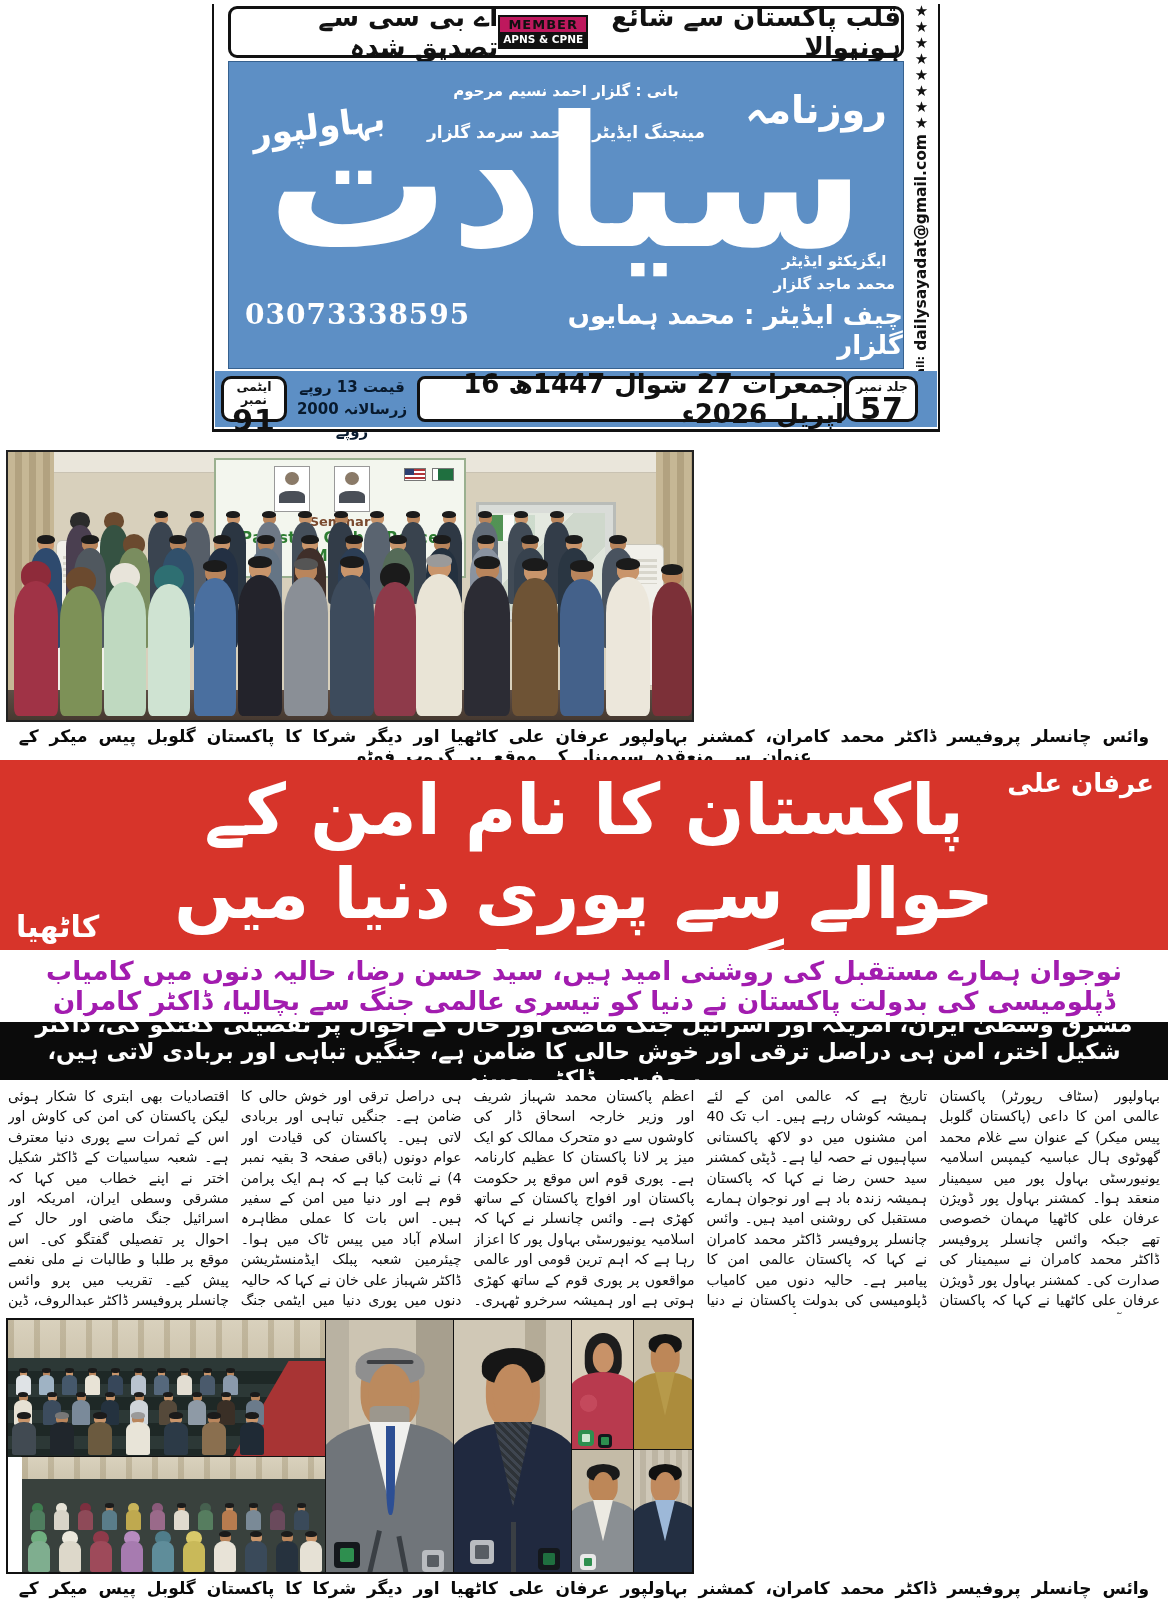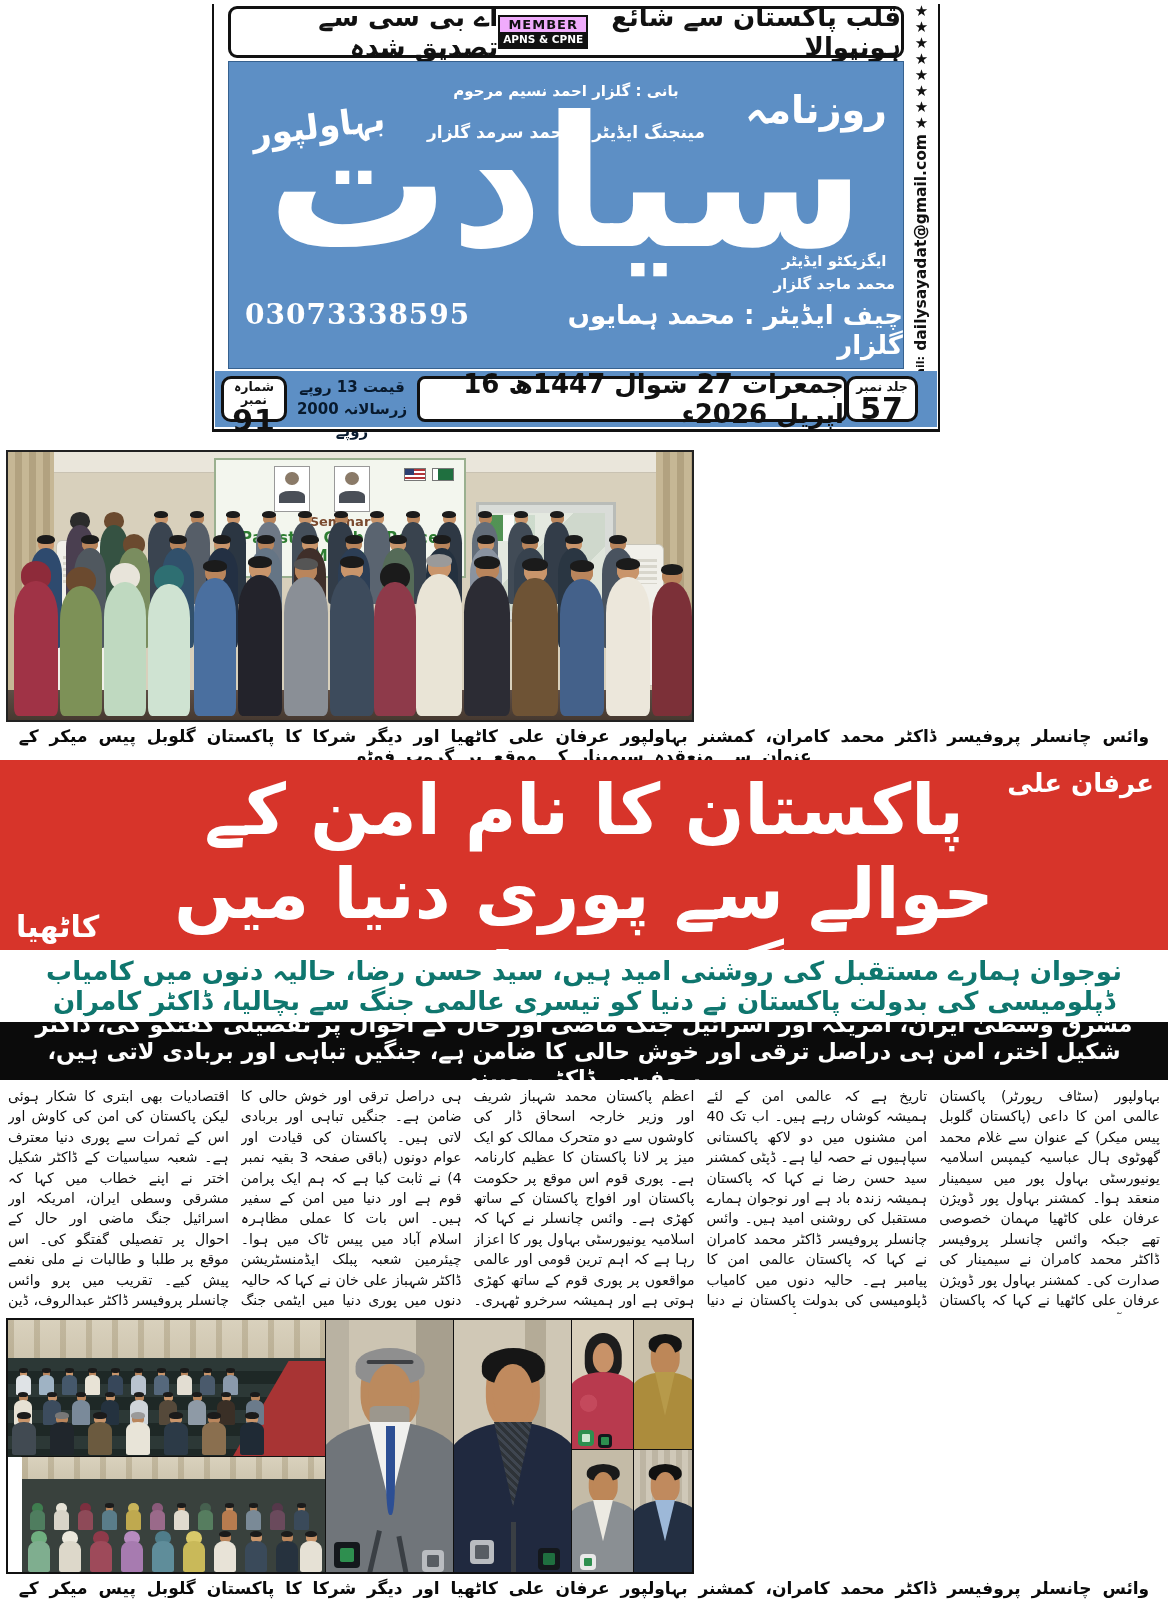--- a/index.html
+++ b/index.html
@@ -6,21 +6,21 @@
   .page{position:relative;width:1168px;height:1600px;background:#fff;overflow:hidden;
         font-family:"DejaVu Sans",sans-serif;color:#111;margin:0 auto;}
 
   
   .rule-v{position:absolute;background:#111;width:2px;}
   .rule-h{position:absolute;background:#111;height:3px;}
   .top-banner{position:absolute;left:228px;top:6px;width:676px;height:52px;border:3px solid #111;
       border-radius:9px;display:flex;align-items:center;justify-content:space-evenly;
       font-weight:bold;font-size:26px;box-sizing:border-box;background:#fff;}
   .member{border:2px solid #111;text-align:center;line-height:1;flex:none;}
-  .member .m1{background:#f0abfc;color:#111;font-size:13px;font-weight:bold;padding:1px 0;letter-spacing:1px;}
+  .member .m1{background:#be185d;color:#111;font-size:13px;font-weight:bold;padding:1px 0;letter-spacing:1px;}
   .member .m2{background:#111;color:#fff;font-size:10.5px;font-weight:bold;padding:2px 3px;}
   .blue-box{position:absolute;left:228px;top:61px;width:676px;height:308px;background:#5d8fc5;
       border:1px solid #36618f;box-sizing:border-box;color:#fff;overflow:hidden;}
   .bb-daily{position:absolute;right:16px;top:26px;font-size:38px;font-weight:bold;}
   .bb-city{position:absolute;left:22px;top:44px;font-size:34px;font-weight:bold;transform:rotate(-7deg);}
   .bb-founder{position:absolute;left:50%;transform:translateX(-50%);top:20px;font-size:15px;font-weight:bold;white-space:nowrap;}
   .bb-managing{position:absolute;left:50%;transform:translateX(-50%);top:60px;font-size:17px;font-weight:bold;white-space:nowrap;}
   .bb-title{position:absolute;left:50%;transform:translateX(-50%);top:26px;font-size:182px;font-weight:bold;line-height:1.05;}
   .bb-exec{position:absolute;right:8px;top:188px;font-size:15px;font-weight:bold;text-align:center;line-height:1.5;}
   .bb-chief{position:absolute;left:16px;bottom:8px;display:flex;gap:26px;align-items:baseline;direction:rtl;}
@@ -77,21 +77,21 @@
 
   
   .cap{position:absolute;left:0;width:1168px;direction:rtl;text-align:center;font-weight:bold;
       font-size:17px;word-spacing:5px;color:#0a0a0a;}
   .redbox{position:absolute;left:0;top:760px;width:1168px;height:190px;background:#d7342a;color:#fff;overflow:hidden;}
   .redbox .main{position:absolute;left:110px;right:110px;top:8px;direction:rtl;text-align:center;
       font-size:70px;font-weight:900;line-height:84px;}
   .redbox .kick{position:absolute;right:14px;top:8px;font-size:26px;font-weight:bold;direction:rtl;}
   .redbox .tail{position:absolute;left:16px;bottom:6px;font-size:30px;font-weight:bold;direction:rtl;}
   .subhead{position:absolute;left:8px;top:956px;width:1152px;height:62px;direction:rtl;text-align:center;
-      font-size:26px;font-weight:900;line-height:30px;color:#0f766e;}
+      font-size:26px;font-weight:900;line-height:30px;color:#a21caf;}
   .blackbar{position:absolute;left:0;top:1022px;width:1168px;height:58px;background:#0b0b0b;color:#fff;
       direction:rtl;text-align:center;font-size:22.5px;font-weight:bold;line-height:27px;
       display:flex;align-items:center;box-sizing:border-box;padding:0 10px;}
 
   
   .cols{position:absolute;left:8px;top:1086px;width:1152px;height:228px;direction:rtl;
       display:flex;gap:12px;}
   .col{flex:1;font-size:14px;line-height:20.4px;text-align:justify;color:#0d0d0d;overflow:hidden;}
 
   
@@ -158,21 +158,21 @@
       <div>محمد ماجد گلزار</div>
     </div>
     <div class="bb-chief">
       <span class="ch">چیف ایڈیٹر : محمد ہمایوں گلزار</span>
       <span class="ph">03073338595</span>
     </div>
   </div>
 
   <div class="date-strip">
     <div class="pillbox" style="left:6px;top:5px;width:66px;height:46px;">
-      <div class="lab">شمارہ نمبر</div>
+      <div class="lab">ایٹمی نمبر</div>
       <div class="num">91</div>
     </div>
     <div class="price">
       <div>قیمت 13 روپے</div>
       <div>زرسالانہ 2000 روپے</div>
     </div>
     <div class="datebox">جمعرات 27 شوال 1447ھ 16 اپریل 2026ء</div>
     <div class="pillbox" style="left:631px;top:5px;width:72px;height:46px;">
       <div class="lab">جلد نمبر</div>
       <div class="num">57</div>

